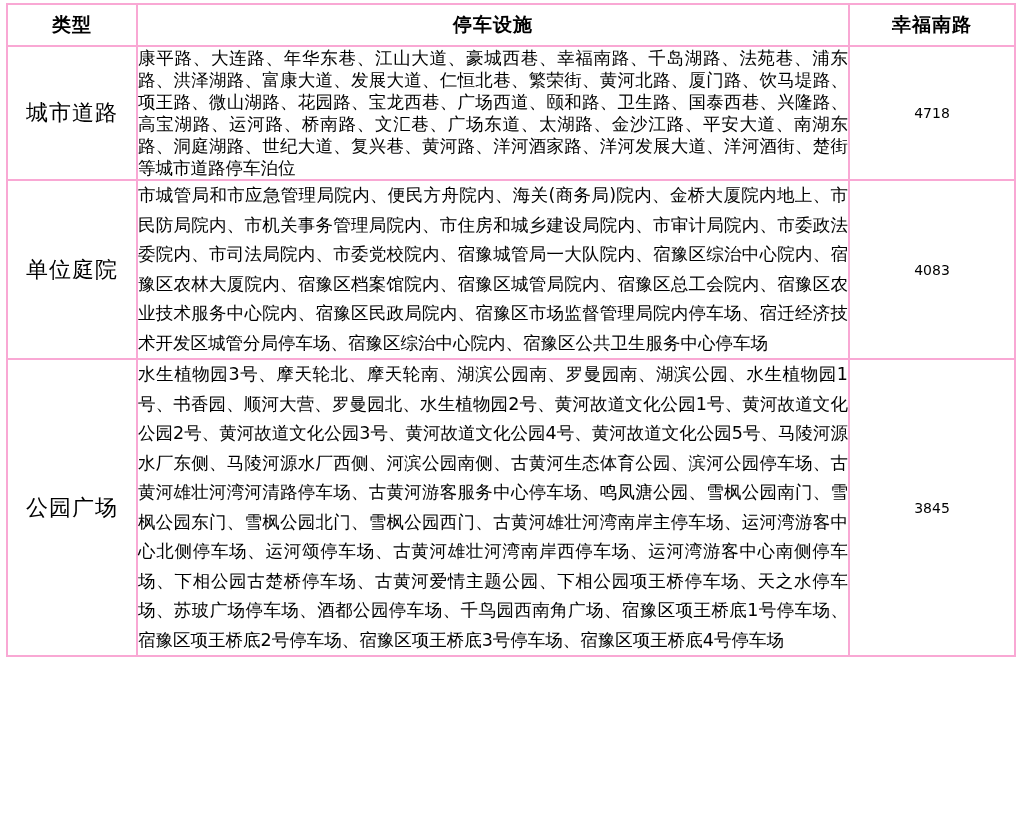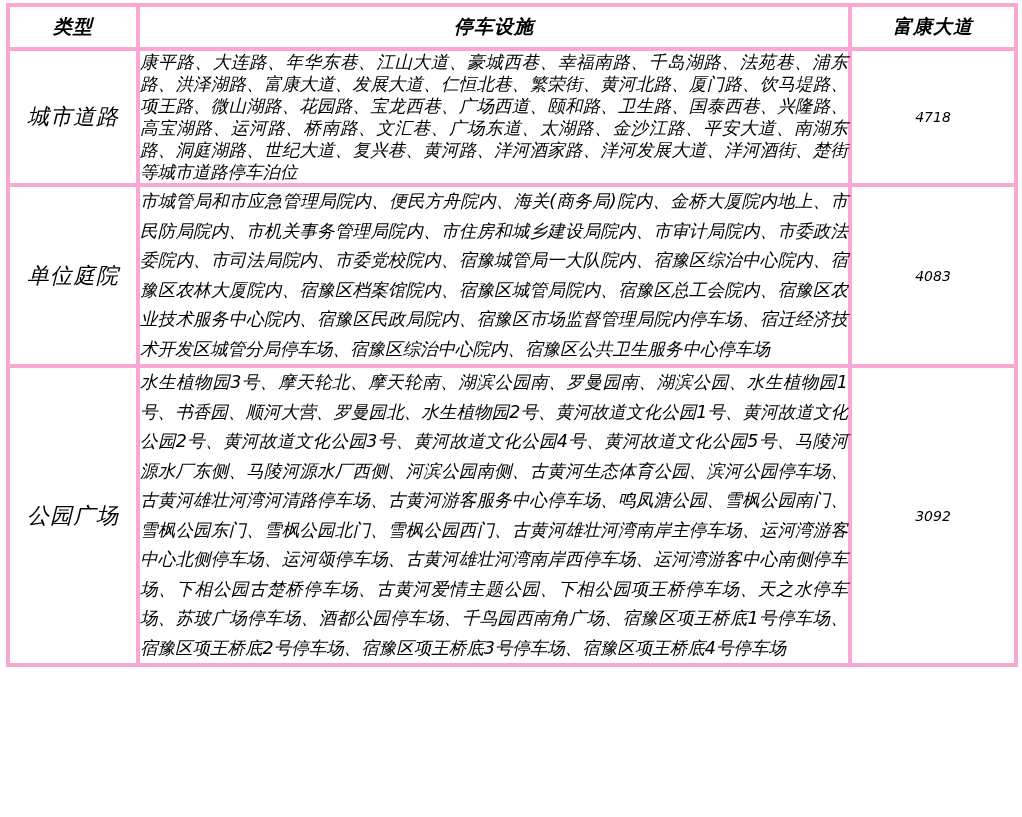--- a/index.html
+++ b/index.html
@@ -19,24 +19,23 @@
     box-sizing: border-box;
     padding: 3px 6px 0 6px;
   }
   table.parking-table {
     border-collapse: collapse;
     width: 1008px;
     table-layout: fixed;
   }
   table.parking-table td,
   table.parking-table th {
-    border: 4px solid #f9a8d4;
+    border: 2px solid #f9a8d4;
     vertical-align: middle;
     padding: 0;
-    font-style: italic;
   }
   .col-type { width: 130px; }
   .col-facility { width: 712px; }
   .col-count { width: 166px; }
 
   thead th {
     height: 40px;
     font-size: 19px;
     font-weight: bold;
     text-align: center;
@@ -71,34 +70,34 @@
   <table class="parking-table">
     <colgroup>
       <col class="col-type">
       <col class="col-facility">
       <col class="col-count">
     </colgroup>
     <thead>
       <tr>
         <th>类型</th>
         <th>停车设施</th>
-        <th>富康大道</th>
+        <th>幸福南路</th>
       </tr>
     </thead>
     <tbody>
       <tr class="row-city">
         <td class="cell-type">城市道路</td>
         <td class="cell-facility">康平路、大连路、年华东巷、江山大道、豪城西巷、幸福南路、千岛湖路、法苑巷、浦东路、洪泽湖路、富康大道、发展大道、仁恒北巷、繁荣街、黄河北路、厦门路、饮马堤路、项王路、微山湖路、花园路、宝龙西巷、广场西道、颐和路、卫生路、国泰西巷、兴隆路、高宝湖路、运河路、桥南路、文汇巷、广场东道、太湖路、金沙江路、平安大道、南湖东路、洞庭湖路、世纪大道、复兴巷、黄河路、洋河酒家路、洋河发展大道、洋河酒街、楚街等城市道路停车泊位</td>
         <td class="cell-count">4718</td>
       </tr>
       <tr class="row-unit">
         <td class="cell-type">单位庭院</td>
         <td class="cell-facility">市城管局和市应急管理局院内、便民方舟院内、海关(商务局)院内、金桥大厦院内地上、市民防局院内、市机关事务管理局院内、市住房和城乡建设局院内、市审计局院内、市委政法委院内、市司法局院内、市委党校院内、宿豫城管局一大队院内、宿豫区综治中心院内、宿豫区农林大厦院内、宿豫区档案馆院内、宿豫区城管局院内、宿豫区总工会院内、宿豫区农业技术服务中心院内、宿豫区民政局院内、宿豫区市场监督管理局院内停车场、宿迁经济技术开发区城管分局停车场、宿豫区综治中心院内、宿豫区公共卫生服务中心停车场</td>
         <td class="cell-count">4083</td>
       </tr>
       <tr class="row-park">
         <td class="cell-type">公园广场</td>
         <td class="cell-facility">水生植物园3号、摩天轮北、摩天轮南、湖滨公园南、罗曼园南、湖滨公园、水生植物园1号、书香园、顺河大营、罗曼园北、水生植物园2号、黄河故道文化公园1号、黄河故道文化公园2号、黄河故道文化公园3号、黄河故道文化公园4号、黄河故道文化公园5号、马陵河源水厂东侧、马陵河源水厂西侧、河滨公园南侧、古黄河生态体育公园、滨河公园停车场、古黄河雄壮河湾河清路停车场、古黄河游客服务中心停车场、鸣凤溏公园、雪枫公园南门、雪枫公园东门、雪枫公园北门、雪枫公园西门、古黄河雄壮河湾南岸主停车场、运河湾游客中心北侧停车场、运河颂停车场、古黄河雄壮河湾南岸西停车场、运河湾游客中心南侧停车场、下相公园古楚桥停车场、古黄河爱情主题公园、下相公园项王桥停车场、天之水停车场、苏玻广场停车场、酒都公园停车场、千鸟园西南角广场、宿豫区项王桥底1号停车场、宿豫区项王桥底2号停车场、宿豫区项王桥底3号停车场、宿豫区项王桥底4号停车场</td>
-        <td class="cell-count">3092</td>
+        <td class="cell-count">3845</td>
       </tr>
     </tbody>
   </table>
 </div>
 
 </body></html>

